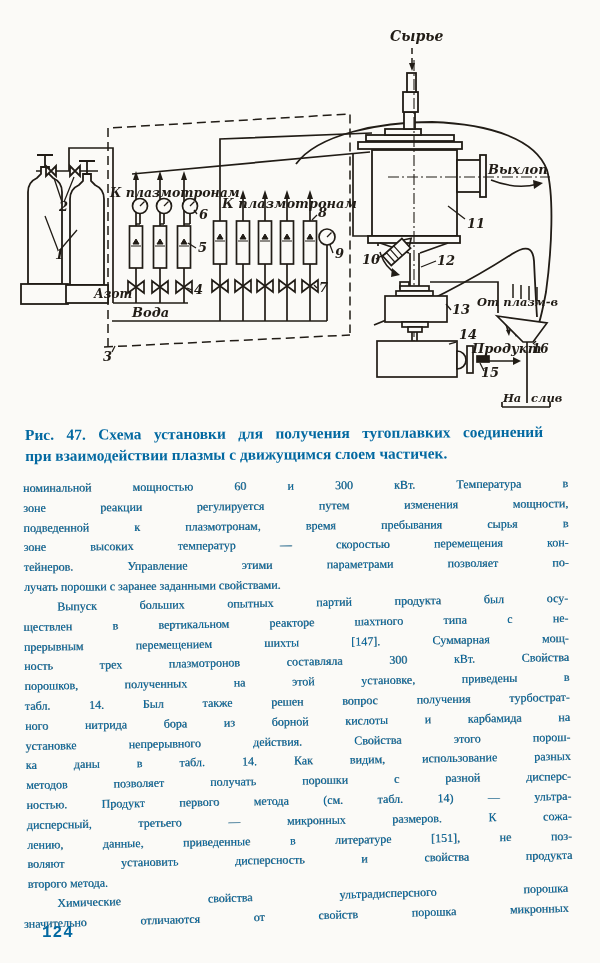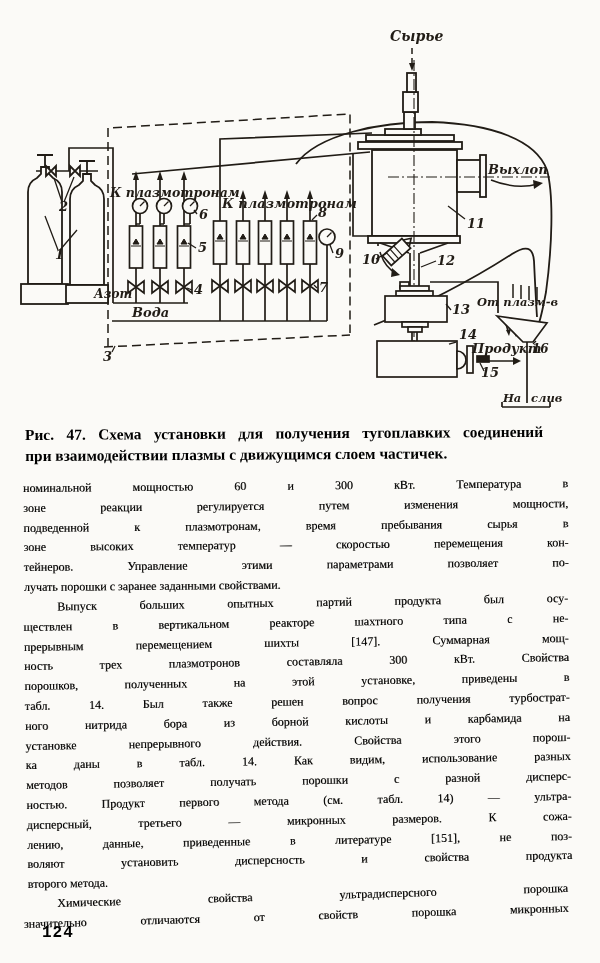--- a/index.html
+++ b/index.html
@@ -1,16 +1,16 @@
 <!DOCTYPE html>
 <html><head>
 <meta charset="utf-8">
 <style>
   html,body{margin:0;padding:0;background:#fbfaf7;}
-  .page{position:relative;width:600px;height:963px;background:#fbfaf7;color:#000000;
+  .page{position:relative;width:600px;height:963px;background:#fbfaf7;color:#0369a1;
         font-family:"Liberation Serif", serif;overflow:hidden;}
   .diagram{position:absolute;left:0;top:0;width:600px;height:418px;}
   .fig-label{font-family:"DejaVu Serif", serif;font-style:italic;font-weight:bold;fill:#211c16;}
   .caption{position:absolute;left:25px;top:424px;width:518px;
            font-size:15.4px;line-height:21px;font-weight:bold;
            transform:rotate(-0.35deg);transform-origin:left top;}
   .cap1{text-align:justify;text-align-last:justify;}
   .cap2{text-align:left;}
   .body{position:absolute;left:23px;top:479px;width:545px;
         font-size:12px;line-height:19.8px;

